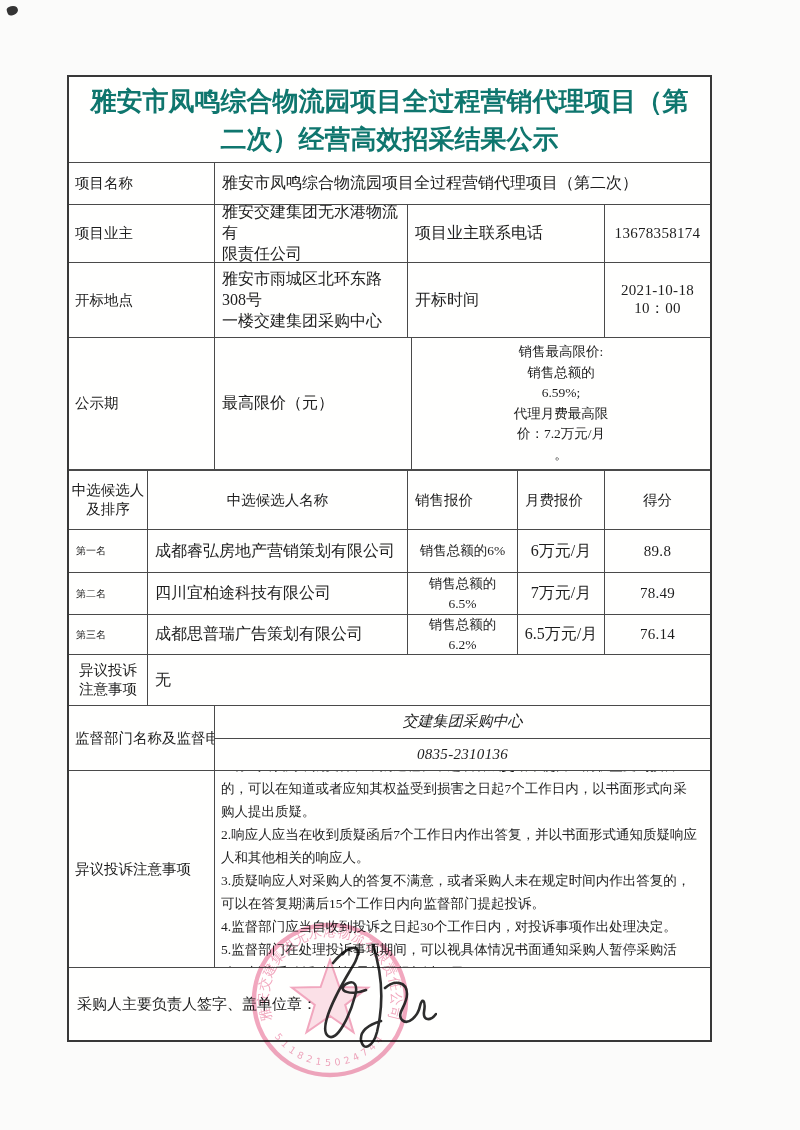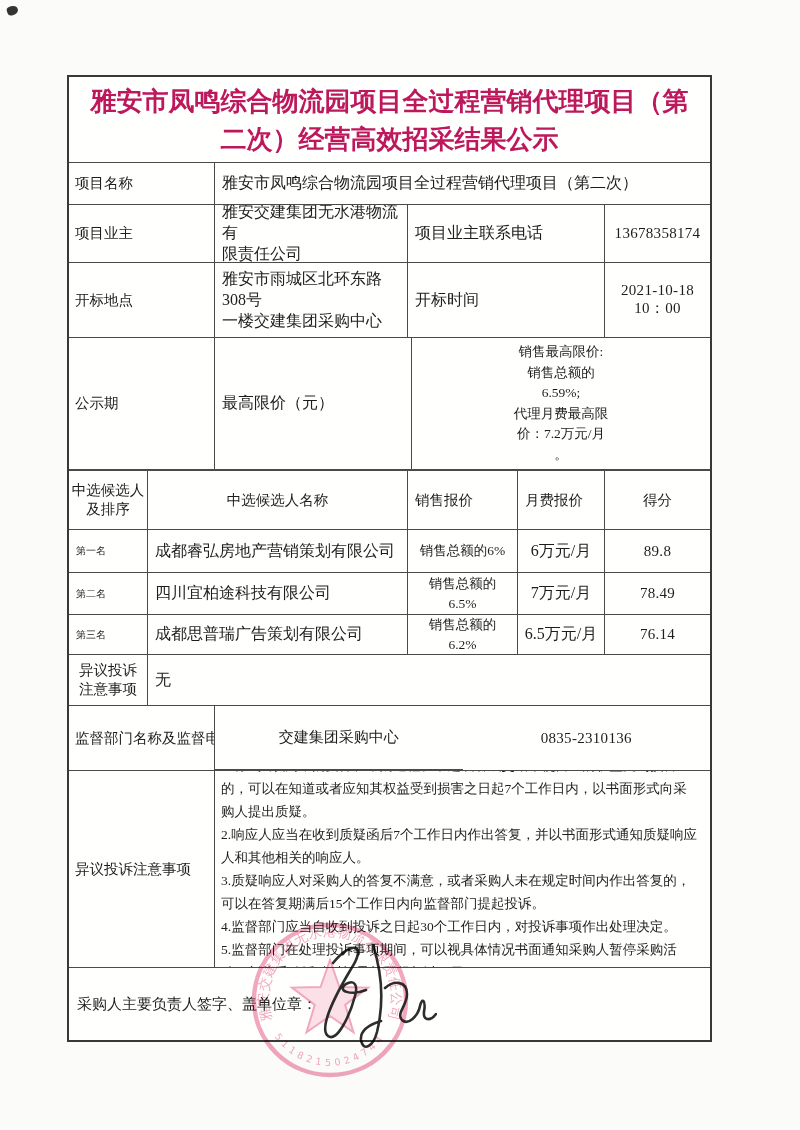--- a/index.html
+++ b/index.html
@@ -24,40 +24,40 @@
   .tr:first-child{ border-top:none; }
   .td{ border-left:1.5px solid #4a4a4a; display:flex; align-items:center; overflow:hidden; }
   .td:first-child{ border-left:none; }
   .label-col{ width:145px; padding:2px 4px 2px 6px; font-size:14.5px; flex:none; }
   .val-left{ padding:2px 4px 2px 7px; font-size:16px; }
   .pre{ white-space:pre-line; }
   .center{ justify-content:center; text-align:center; }
   .title-row{ height:85px; }
   .title{
     width:100%; text-align:center; font-family:"Liberation Sans","DejaVu Sans",sans-serif;
-    font-weight:bold; font-size:26px; line-height:38px; white-space:pre-line; color:#be185d;
+    font-weight:bold; font-size:26px; line-height:38px; white-space:pre-line; color:#0f766e;
   }
   .h-42{height:42px}.h-58{height:58px}.h-75{height:75px}.h-132{height:132px}
   .h-60{height:60px}.h-43{height:43px}.h-40{height:40px}.h-51{height:51px}
   .h-65{height:65px}.h-197{height:197px}.h-73{height:73px}
   .w-193{width:193px;flex:none}
   .w-197{width:197px;flex:none}
   .w-78{width:78px;flex:none}
   .w-260{width:260px;flex:none}
   .w-110{width:110px;flex:none}
   .w-87{width:87px;flex:none}
   .flex1{flex:1}
   .cand-header{ border-top-width:2.5px; }
   .cand-header .td{ font-size:14.5px; }
   .rank-cell{ padding-left:7px; font-size:10px; }
   .num{ font-size:15px; letter-spacing:.3px; }
   .small-pre{ font-size:13.5px; line-height:20px; }
   .limit-cell{ font-size:13.5px; line-height:20.5px; }
   .nowrap-clip{ white-space:nowrap; }
-  .sup-stack{ display:flex; flex-direction:row; }
+  .sup-stack{ display:flex; flex-direction:column;font-style:italic; }
   .sup-stack .sub{ flex:1; display:flex; align-items:center; justify-content:center; font-size:15px; }
   .sup-stack .sub:first-child{ border-bottom:1.5px solid #4a4a4a; }
   .objection-text{
     font-size:13.5px; line-height:23px; padding:3px 12px 3px 6px;
     white-space:pre-line; align-self:center;
   }
   .sig-label{ font-size:15px; padding-left:8px; }
   .stamp-wrap{
     position:absolute; left:233px; top:903px; width:204px; height:192px;
     mix-blend-mode:multiply; pointer-events:none;

